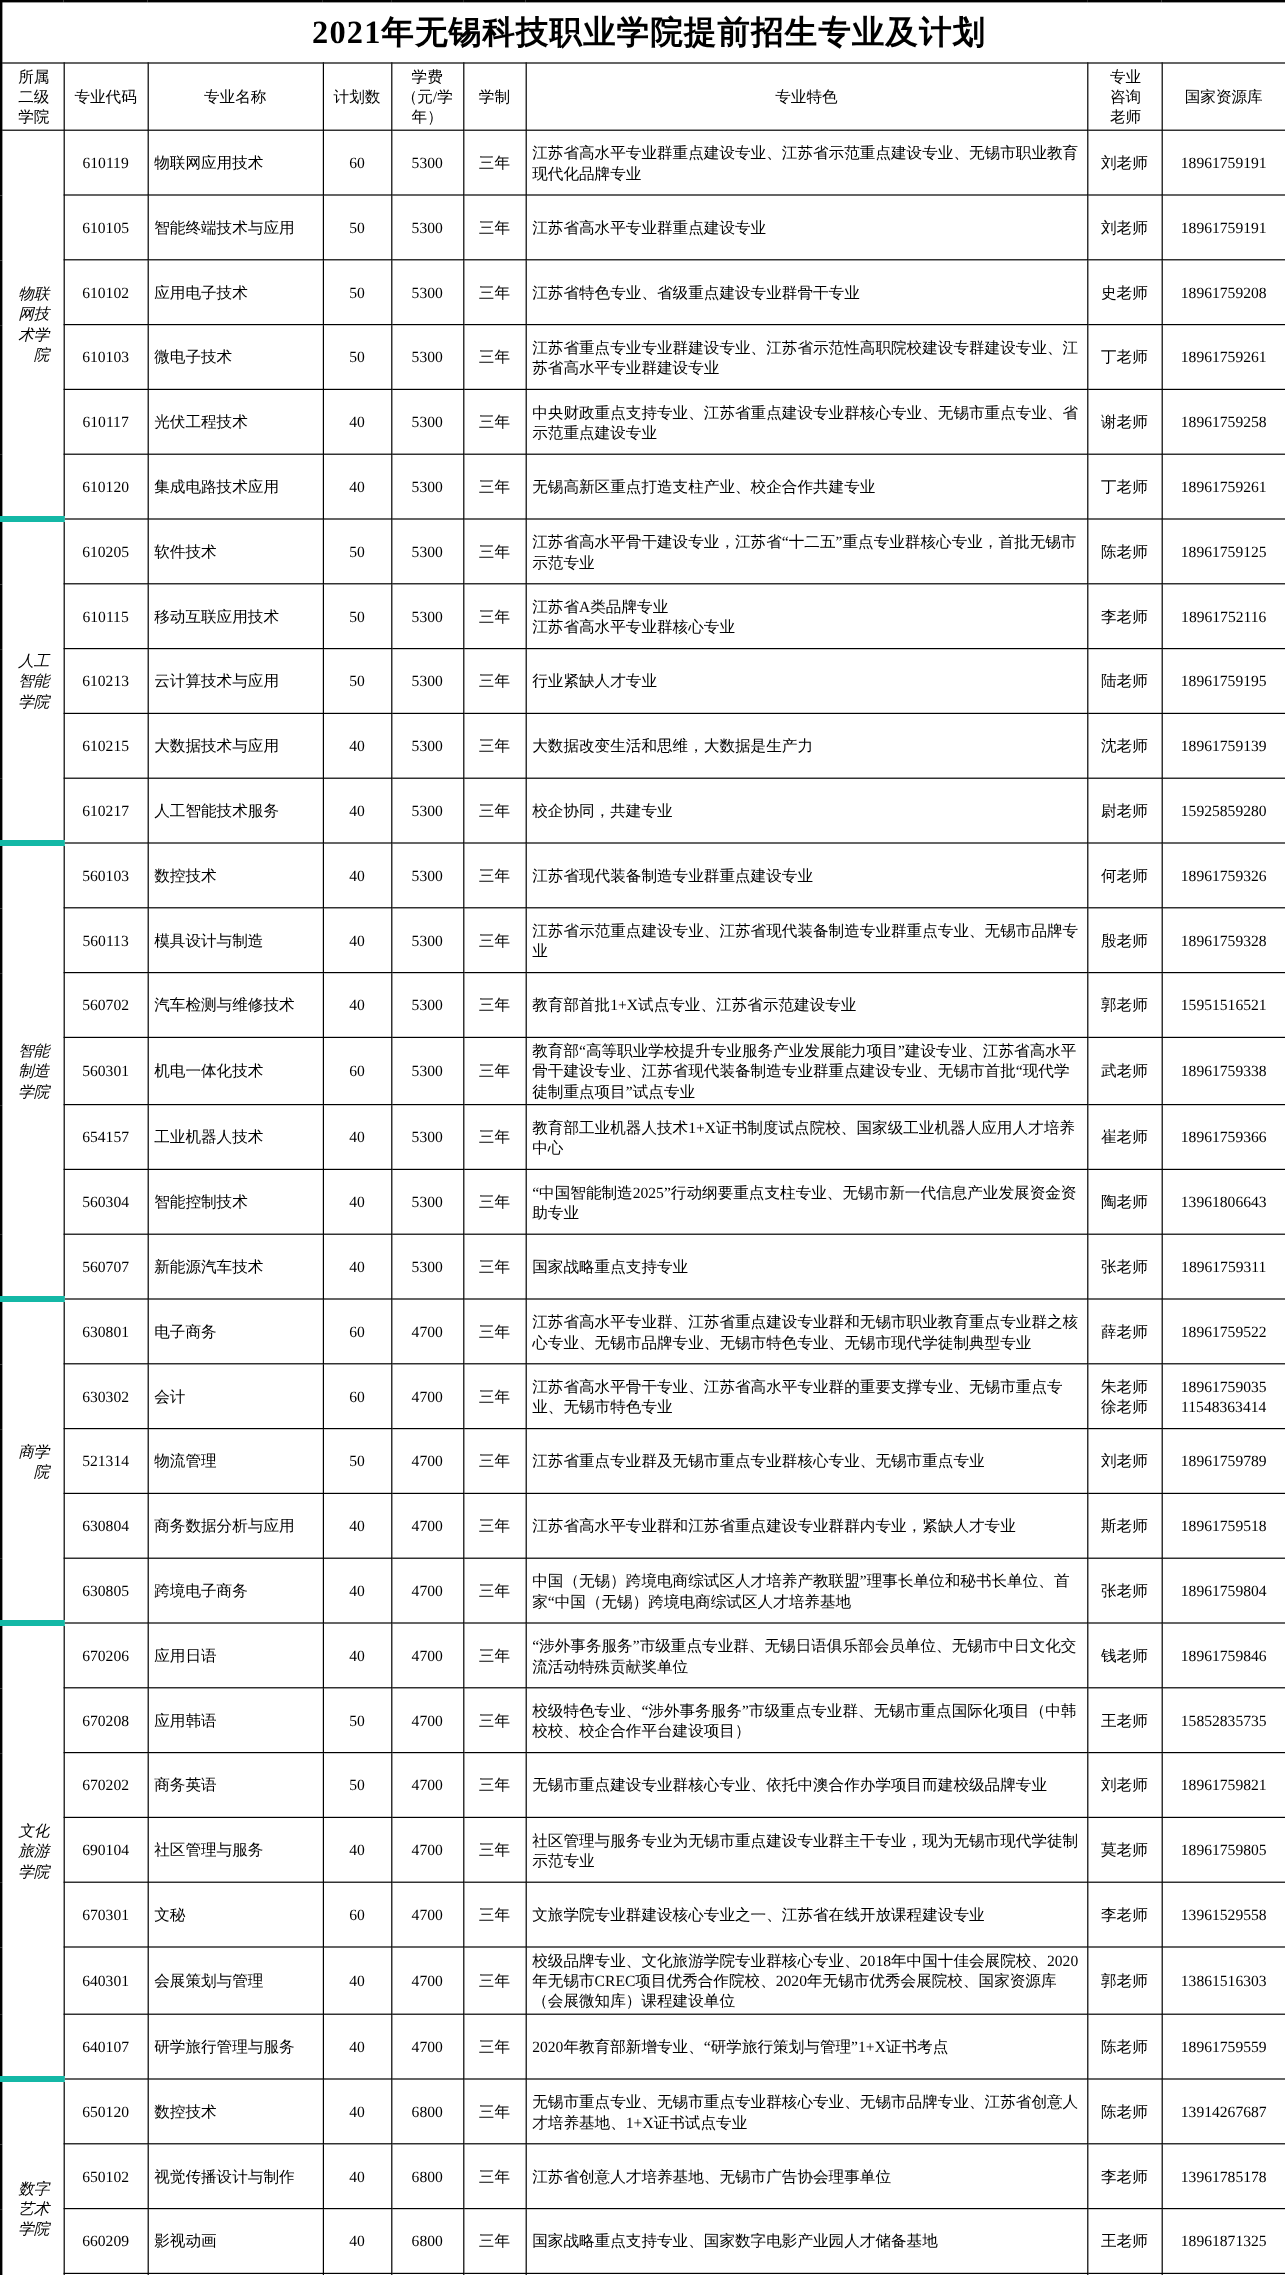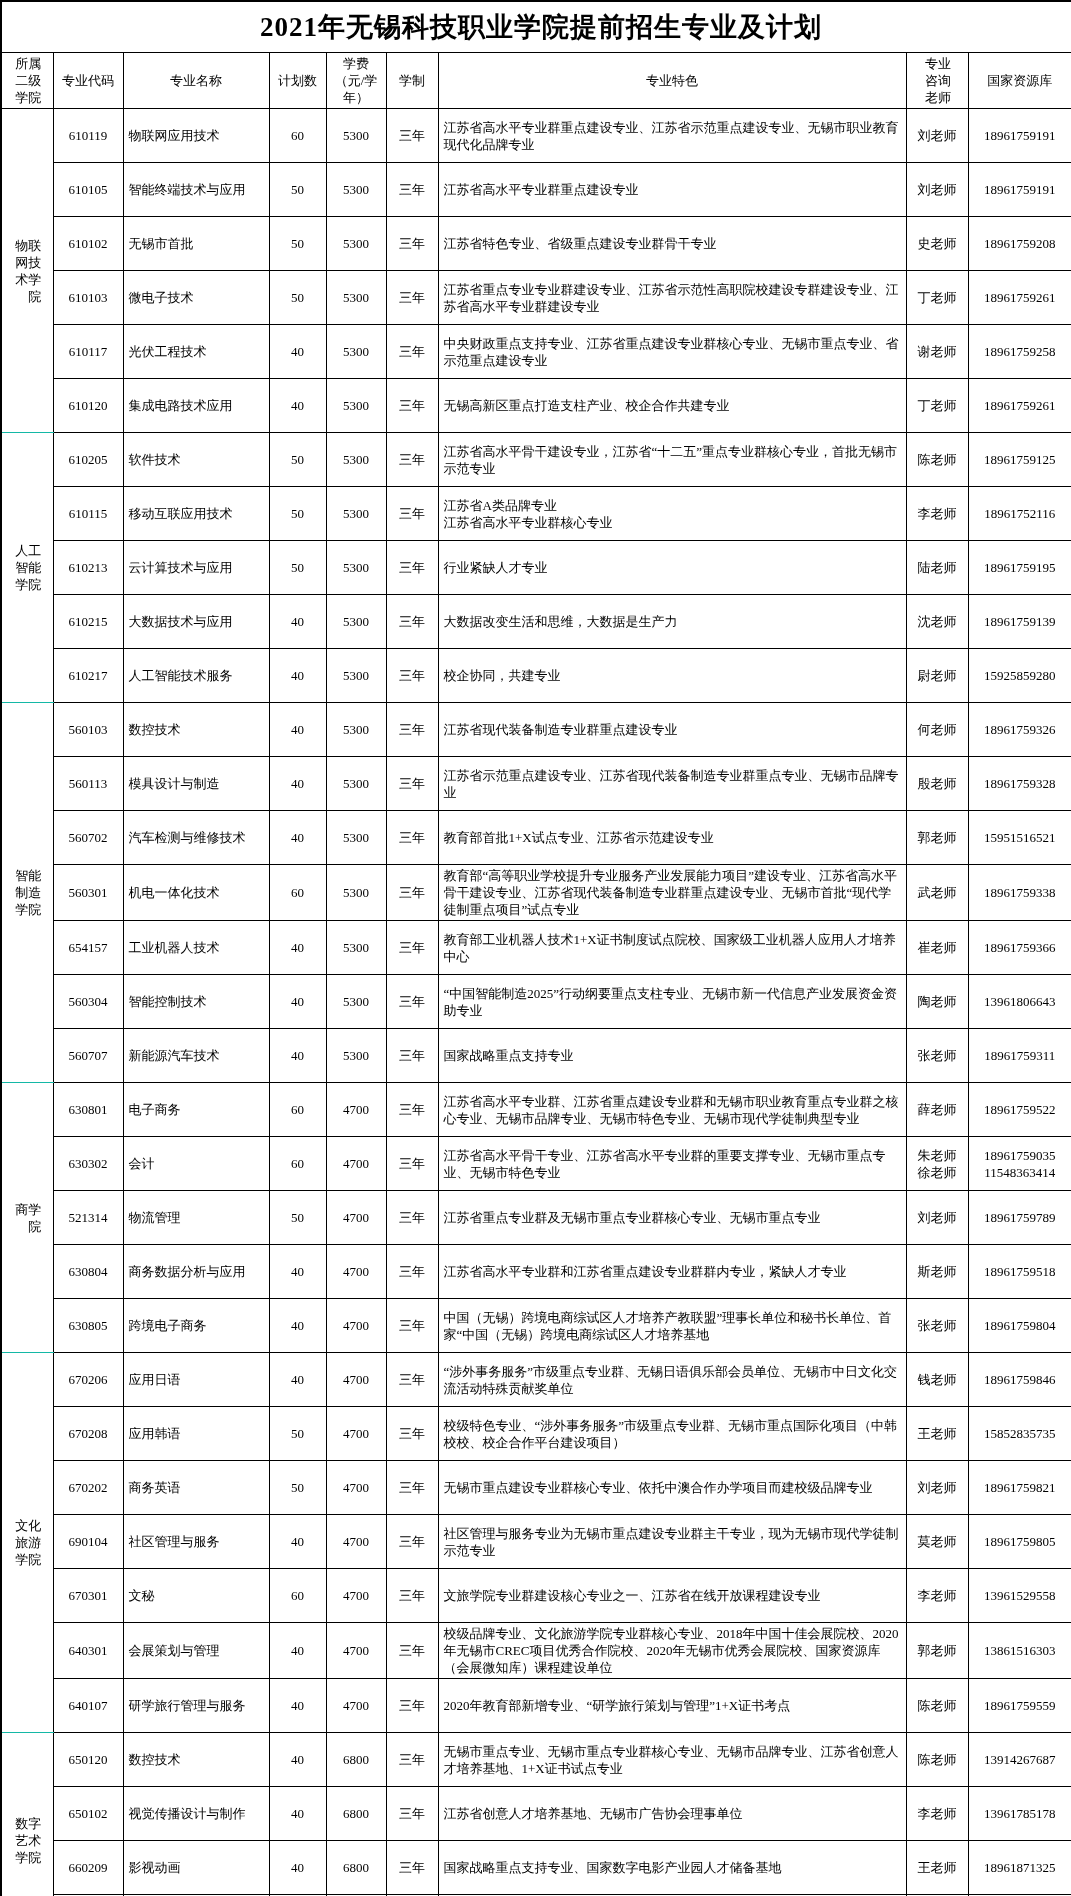--- a/index.html
+++ b/index.html
@@ -20,21 +20,21 @@
   col.c-phone{width:104px}
   td,th{border:1px solid #000;padding:2px 3px;vertical-align:middle;
         text-align:center;font-weight:normal;line-height:17px;word-break:break-all;}
   .title-cell{font-size:27px;font-weight:bold;height:46px;letter-spacing:1px;
               font-family:"Liberation Serif","DejaVu Serif",serif;padding-left:12px;}
   thead th.hdr{height:50px;}
   tbody td{height:49px;}
   td.left{text-align:left;padding-left:5px;padding-right:4px;}
   .vwrap{display:inline-block;width:2.15em;text-align:right;line-height:17px;}
   .pre{white-space:pre-line;}
-  tbody td.college-cell{border-bottom:1px solid #14b8a6;}
+  tbody td.college-cell{border-bottom:5px solid #14b8a6;font-style:italic;}
 </style>
 </head>
 <body>
 
 <div class="page">
   <table class="sheet">
     <colgroup>
       <col class="c-college">
         <col class="c-code">
         <col class="c-major">
@@ -78,21 +78,21 @@
           <td class="left">智能终端技术与应用</td>
           <td>50</td>
           <td>5300</td>
           <td>三年</td>
           <td class="left pre">江苏省高水平专业群重点建设专业</td>
           <td class="pre">刘老师</td>
           <td class="pre">18961759191</td>
         </tr>
         <tr>
           <td>610102</td>
-          <td class="left">无锡市首批</td>
+          <td class="left">应用电子技术</td>
           <td>50</td>
           <td>5300</td>
           <td>三年</td>
           <td class="left pre">江苏省特色专业、省级重点建设专业群骨干专业</td>
           <td class="pre">史老师</td>
           <td class="pre">18961759208</td>
         </tr>
         <tr>
           <td>610103</td>
           <td class="left">微电子技术</td>

